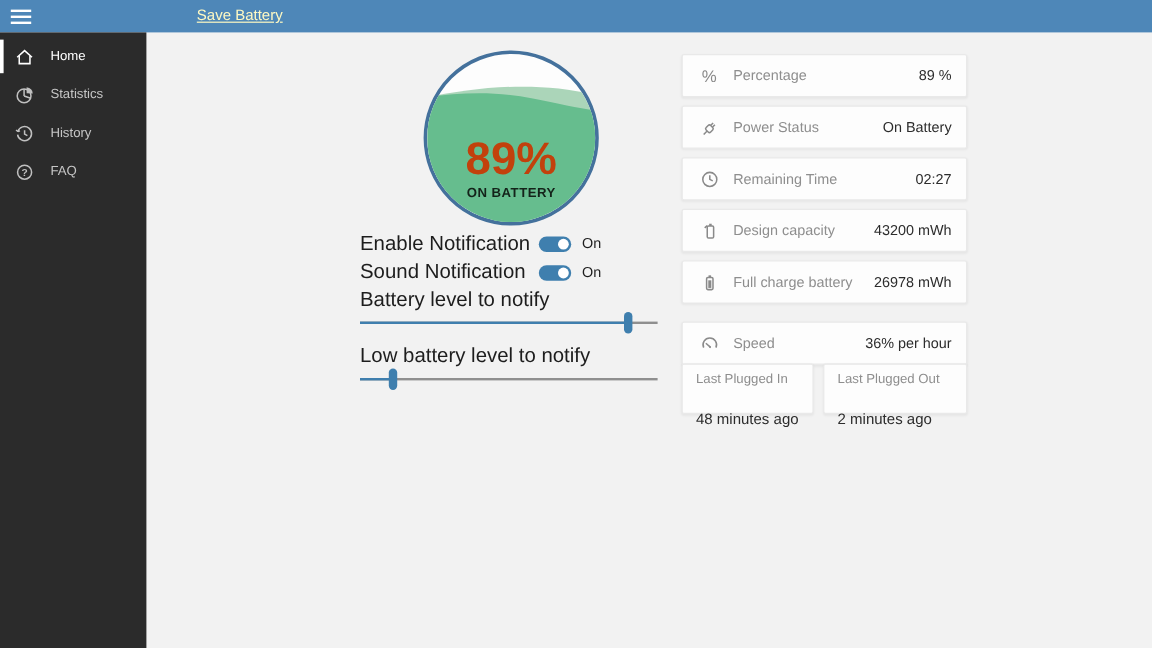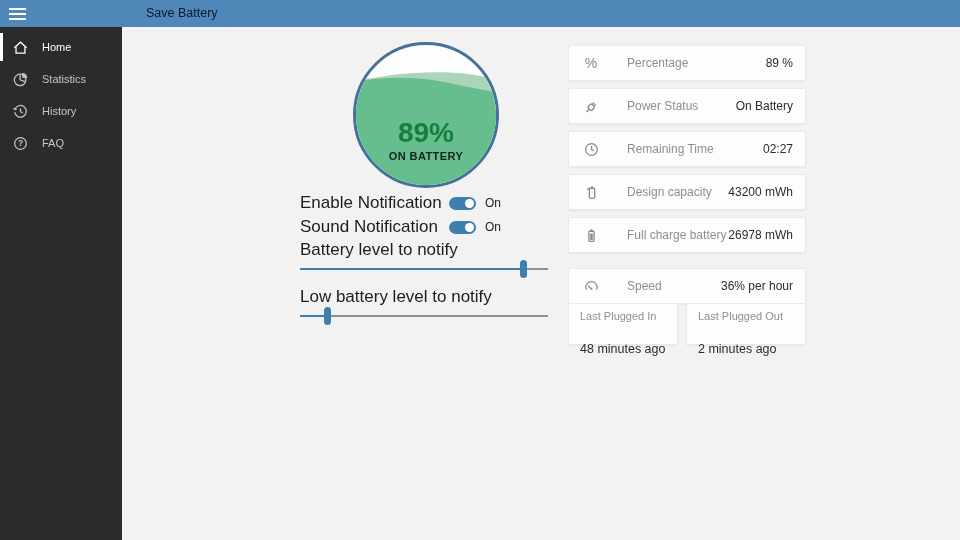--- a/index.html
+++ b/index.html
@@ -4,53 +4,53 @@
 <style>
   * { margin: 0; padding: 0; box-sizing: border-box; }
   html, body { width: 960px; height: 540px; }
   body { font-family: "Liberation Sans", sans-serif; overflow: hidden; }
   .page { position: relative; width: 960px; height: 540px; background: var(--background, #f2f2f2); }
 
   
   .titlebar { position: absolute; left: 0; top: 0; width: 960px; height: 27px; background: var(--titlebar, #4e87b8); display: flex; align-items: center; }
   .hamburger { width: 34px; height: 27px; display: flex; flex-direction: column; justify-content: center; align-items: center; gap: 3px; cursor: pointer; }
   .hamburger span { display: block; width: 17px; height: 2px; background: #fff; }
-  .app-title { position: absolute; left: 146px; top: 0; line-height: 27px; color: #0f172a; font-size: 12.5px; }
+  .app-title { position: absolute; left: 164px; top: 0; line-height: 27px; color: #fef9c3; font-size: 12.5px; text-decoration: underline; }
 
   
   .sidebar { position: absolute; left: 0; top: 27px; width: 122px; height: 513px; background: var(--sidebar, #2b2b2b); padding-top: 4px; }
   .nav-item { position: relative; height: 32px; display: flex; align-items: center; cursor: pointer; }
   .nav-item .indicator { position: absolute; left: 0; top: 2px; bottom: 2px; width: 3px; background: transparent; }
   .nav-item.active .indicator { background: #ffffff; }
   .nav-item .nav-icon { margin-left: 12px; width: 17px; height: 17px; display: flex; align-items: center; justify-content: center; }
   .nav-item .nav-label { margin-left: 13px; font-size: 11px; color: #c6c6c6; }
   .nav-item.active .nav-label { color: #ffffff; }
 
   
   .gauge { position: absolute; left: 353px; top: 42px; width: 146px; height: 146px; border: 3px solid var(--gauge_ring, #44719c); border-radius: 50%; background: #fdfdfd; overflow: hidden; }
   .gauge svg.wave { position: absolute; left: 0; top: 0; width: 140px; height: 140px; }
   .gauge-text { position: absolute; left: 0; top: 0; width: 140px; height: 140px; display: flex; flex-direction: column; align-items: center; justify-content: center; padding-top: 14px; }
-  .gauge-percent { font-size: 28px; font-weight: 700; color: #15803d; line-height: 1; margin-top: 37px; }
+  .gauge-percent { font-size: 38px; font-weight: 700; color: #c2410c; line-height: 1; margin-top: 37px; }
   .gauge-status { font-size: 11px; font-weight: 700; color: #14231a; letter-spacing: 0.4px; margin-top: 3px; }
 
   
   .ctl-row { position: absolute; left: 300px; width: 250px; display: flex; align-items: center; }
   .ctl-label { font-size: 17px; color: #1d1d1d; }
   .toggle { position: absolute; left: 149px; width: 27px; height: 13px; border-radius: 7px; background: var(--accent, #3f7fae); cursor: pointer; }
   .toggle .knob { position: absolute; right: 2px; top: 2px; width: 9px; height: 9px; border-radius: 50%; background: #ffffff; }
   .toggle-state { position: absolute; left: 185px; font-size: 12px; color: #1d1d1d; }
   .slider { position: absolute; left: 300px; width: 248px; height: 18px; cursor: pointer; }
   .slider .track { position: absolute; left: 0; right: 0; top: 8px; height: 2px; background: #8f8f8f; }
   .slider .fill { position: absolute; left: 0; top: 8px; height: 2px; background: var(--accent, #3f7fae); }
   .slider .thumb { position: absolute; top: 0; width: 7px; height: 18px; border-radius: 3.5px; background: var(--accent, #3f7fae); cursor: grab; }
 
   
   .card { position: absolute; left: 568px; width: 238px; height: 36px; background: #fdfdfd; border: 1px solid #e9e9e9; border-radius: 2px; box-shadow: 0 1px 2px rgba(0,0,0,0.05); display: flex; align-items: center; }
   .card .card-icon { margin-left: 13px; width: 18px; height: 18px; display: flex; align-items: center; justify-content: center; color: #8a8a8a; font-size: 13px; }
-  .card .card-label { margin-left: 27px; font-size: 12px; color: #8e8e8e; }
+  .card .card-label { margin-left: 11px; font-size: 12px; color: #8e8e8e; }
   .card .card-value { margin-left: auto; margin-right: 12px; font-size: 12px; color: #2c2c2c; }
 
   .mini-card { position: absolute; top: 303px; height: 42px; background: #fdfdfd; border: 1px solid #e9e9e9; border-radius: 2px; box-shadow: 0 1px 2px rgba(0,0,0,0.05); padding: 6px 11px; }
   .mini-label { font-size: 11px; color: #8e8e8e; }
   .mini-value { font-size: 12.5px; color: #2c2c2c; margin-top: 20px; }
 
   svg { display: block; }
 </style>
 </head>
 <body>

